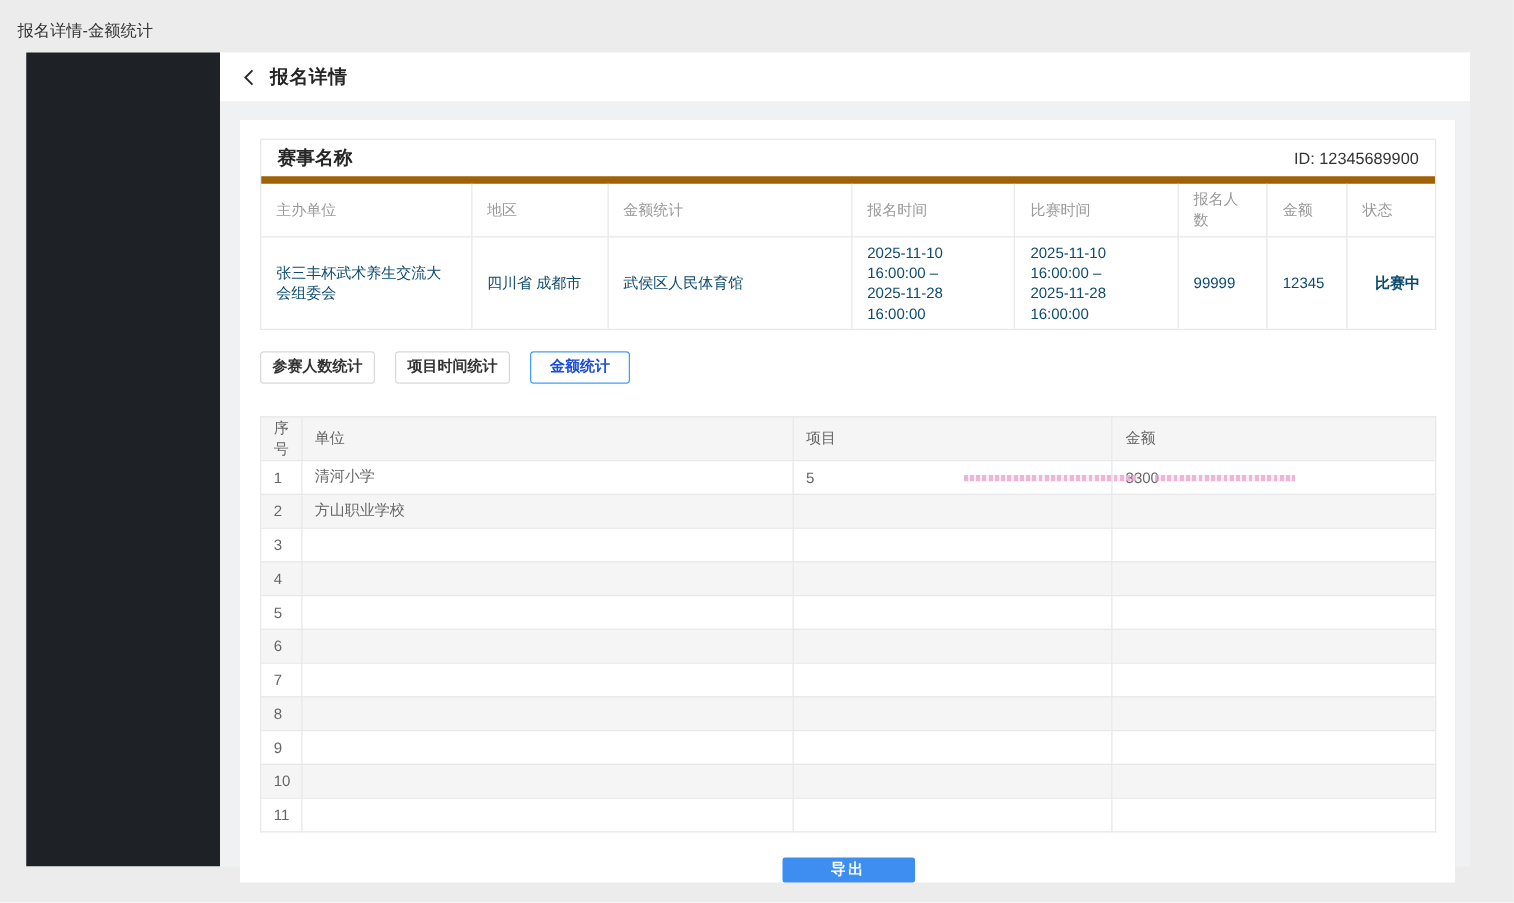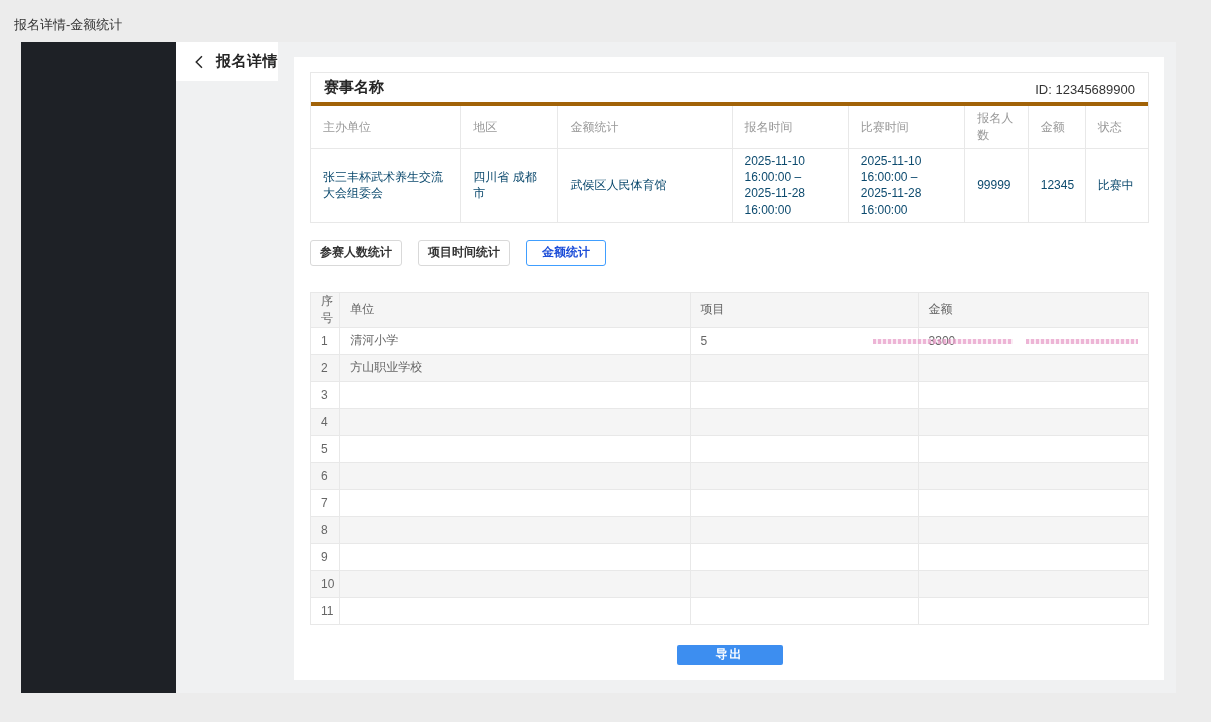--- a/index.html
+++ b/index.html
@@ -7,39 +7,39 @@
   body {
     width:1211px; height:722px; position:relative;
     background:#ececec;
     font-family:"Liberation Sans","DejaVu Sans",sans-serif;
     overflow:hidden;
   }
   .page-label { position:absolute; left:14px; top:16px; font-size:13px; color:#333; }
 
   .frame { position:absolute; left:21px; top:42px; width:1155px; height:651px; display:flex; }
   .sidebar { width:155px; flex:none; background:#1e2126; }
-  .main { flex:1; min-width:0; background:#f0f1f2; display:flex; flex-direction:row; }
+  .main { flex:1; min-width:0; background:#f0f1f2; display:flex; flex-direction:column; }
 
   .topbar { flex:none; height:39px; background:#fff; display:flex; align-items:center; padding-left:17px; gap:10px; }
   .back-icon { display:flex; align-items:center; cursor:pointer; }
   .topbar-title { font-size:15px; font-weight:700; color:#262626; letter-spacing:.5px; }
 
   .card { flex:1; margin:15px 12px 13px 16px; background:#fff; padding:15px 15px 0 16px; position:relative; }
 
   .event-box { border:1px solid #e8e8e8; }
-  .event-title-row { display:flex; justify-content:space-between; align-items:flex-end; padding:5px 13px; border-bottom:4px solid #a16207; min-height:28px; }
+  .event-title-row { display:flex; justify-content:space-between; align-items:center; padding:5px 13px; border-bottom:6px solid #a16207; min-height:28px; }
   .event-title { font-size:15px; font-weight:700; color:#262626; }
   .event-id { font-size:13px; color:#333; }
 
   table { border-collapse:collapse; table-layout:fixed; width:100%; }
   .event-table td { border-right:1px solid #e8e8e8; padding:4px 12px; font-size:12px; vertical-align:middle; }
   .event-table td:last-child { border-right:none; }
   .event-table tr.ehead td { color:#999; border-bottom:1px solid #e8e8e8; height:26px; }
   .event-table tr.evals td { color:#0c4a6e; height:32px; line-height:1.35; }
-  .status-green { color:#4fc48a; font-weight:400; }
+  .status-green { color:#4fc48a; font-weight:700;text-align:right; }
   .ec1{width:17.9%}.ec2{width:11.6%}.ec3{width:20.8%}.ec4{width:13.9%}
   .ec5{width:13.9%}.ec6{width:7.6%}.ec7{width:6.8%}.ec8{width:7.5%}
 
   .tabs { margin-top:17px; display:flex; gap:16px; }
   .tab-btn { min-width:80px; height:23px; padding:12px 9px; background:#fff; border:1px solid #d9d9d9; border-radius:3px;
     font-size:12px; font-weight:700; color:#333; display:flex; align-items:center; justify-content:center; cursor:pointer;
     font-family:inherit; }
   .tab-btn.active { border-color:#409eff; color:#1d4ed8; }
 
   .stats-wrap { margin-top:26px; position:relative; }

